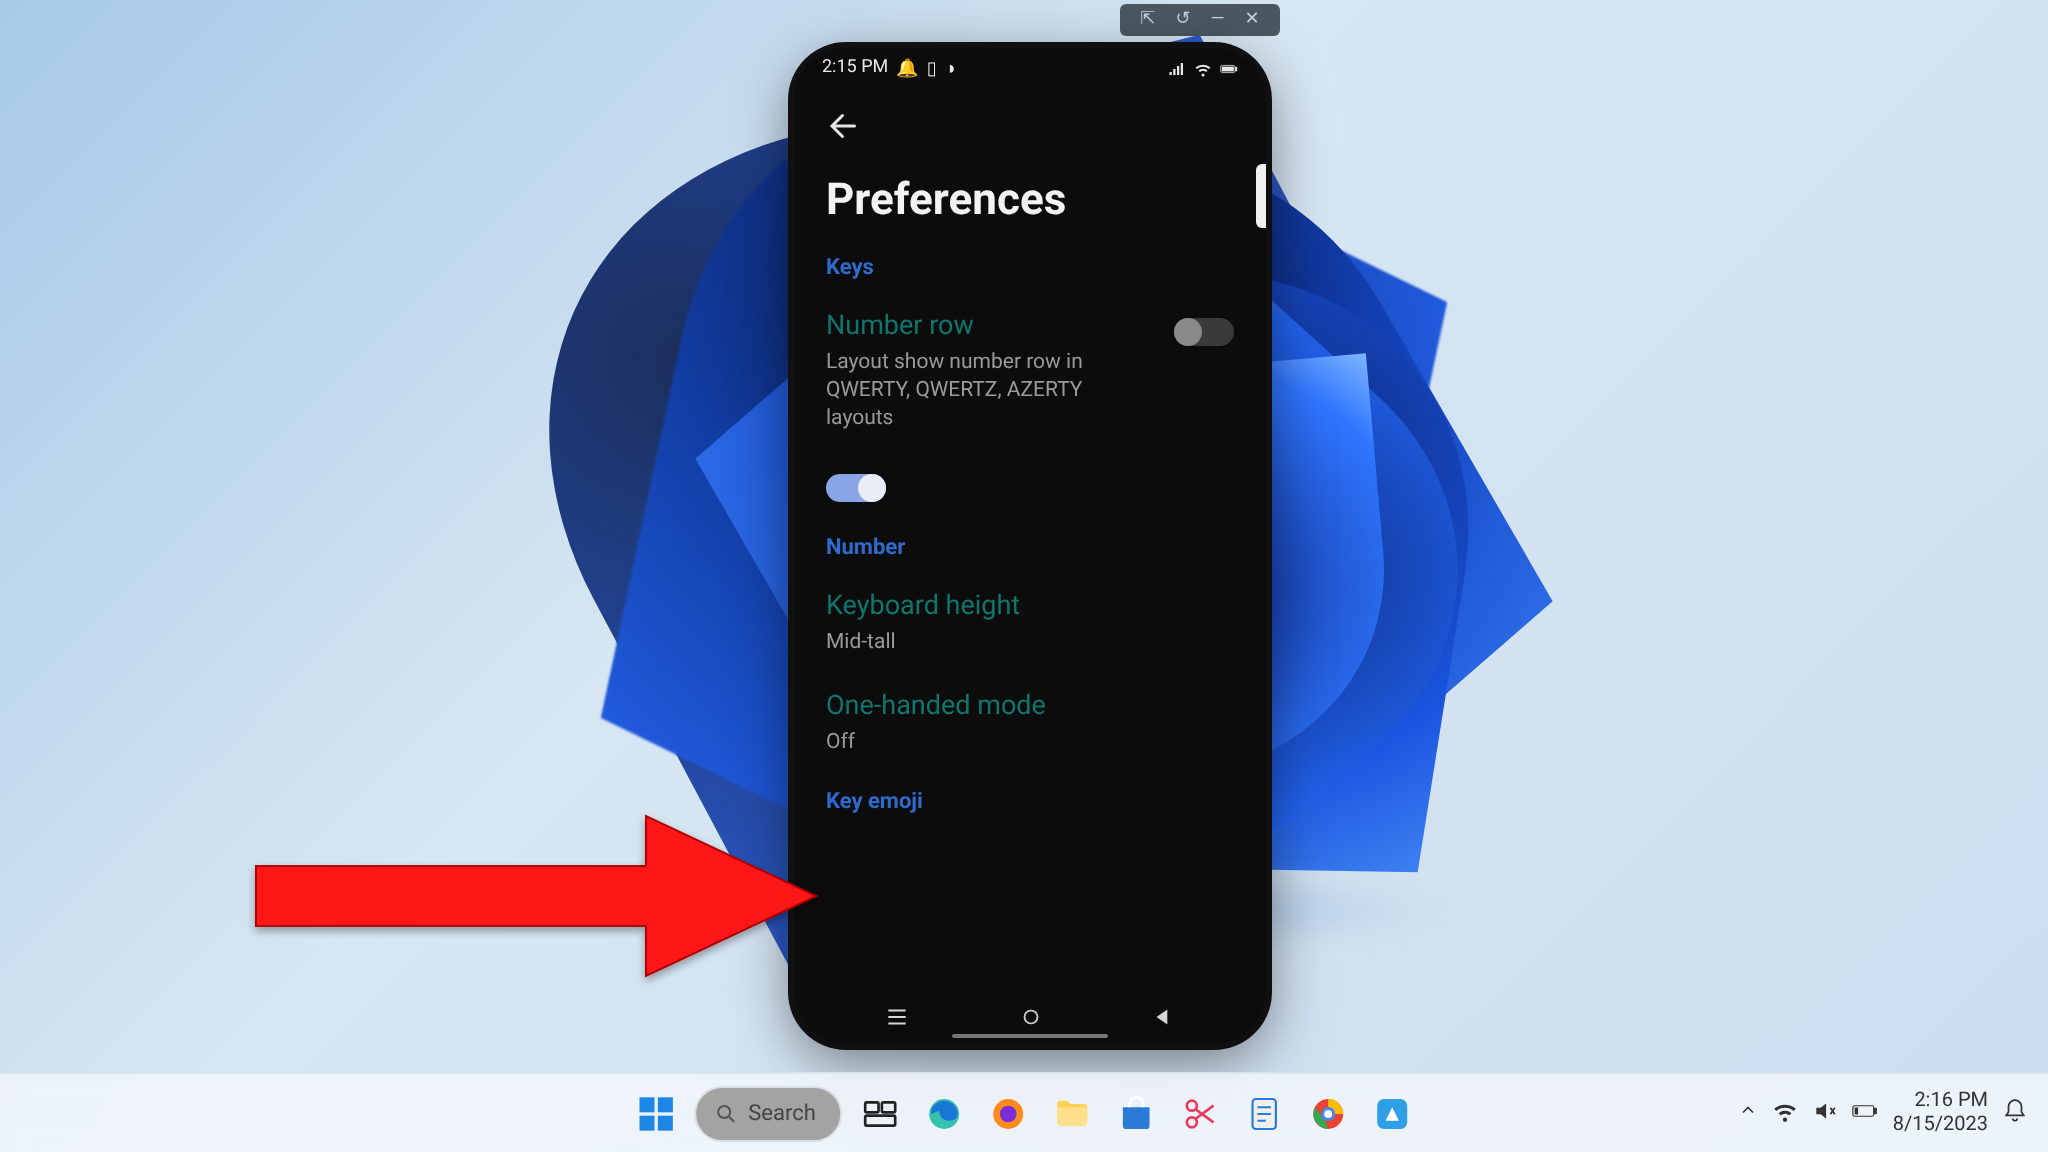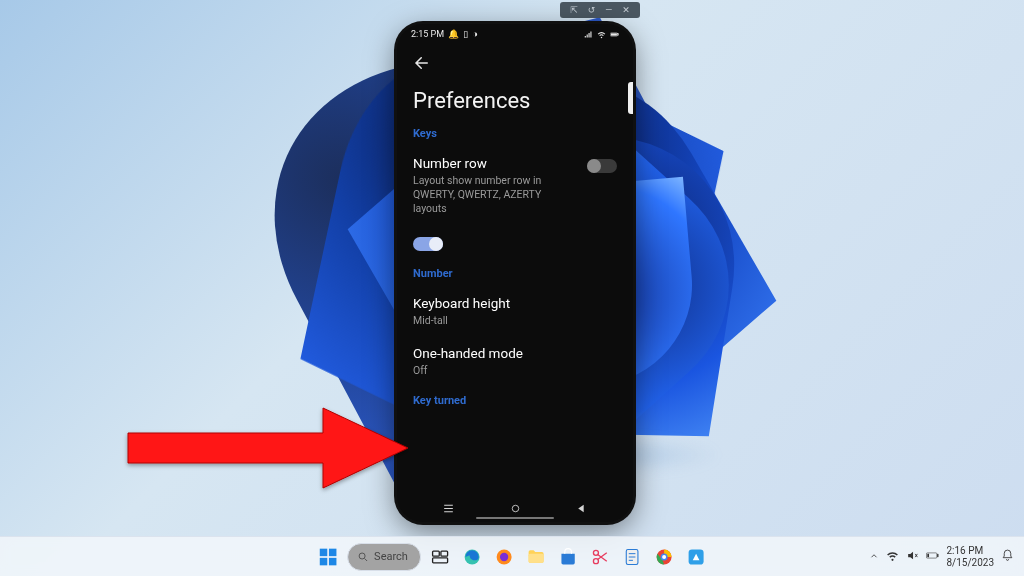--- a/index.html
+++ b/index.html
@@ -16,42 +16,42 @@
   .p6{width:200px;height:200px;left:330px;top:180px;background:radial-gradient(ellipse at 45% 45%,#113095 0%,#2f76ff 70%,#9cceff 100%);transform:rotate(175deg)}
   .bloom::after{content:"";position:absolute;left:300px;top:430px;width:260px;height:40px;background:radial-gradient(ellipse,#6d9bce66 0%,transparent 70%);filter:blur(6px)}
   
   .taskbar{position:absolute;left:0;right:0;bottom:0;height:40px;background:#f4f7fbcc;backdrop-filter:blur(6px);border-top:1px solid #dbe3ee;display:flex;align-items:center;justify-content:space-between;padding:0 10px}
   .tb-center{position:absolute;left:50%;transform:translateX(-50%);display:flex;align-items:center;gap:6px}
   .tb-icon{width:26px;height:26px;border-radius:4px;display:flex;align-items:center;justify-content:center;cursor:pointer}
   .tb-icon svg{width:20px;height:20px}
   .search-pill{display:flex;align-items:center;gap:5px;height:28px;padding:0 12px 0 9px;background:#a3a3a3;border:1px solid #d8dfe9;border-radius:14px;font-size:11px;color:#444;cursor:pointer}
   .search-pill svg{width:12px;height:12px}
   .tray{display:flex;align-items:center;gap:7px;font-size:10px;color:#333}
-  .tray .clk{line-height:1.15}
+  .tray .clk{text-align:right;line-height:1.15}
   .tray svg{width:13px;height:13px}
   .tray .chev svg{width:10px;height:10px}
   
   .mirror-titlebar{position:absolute;left:560px;top:2px;width:80px;height:16px;background:#4b5862;border-radius:3px;display:flex;align-items:center;justify-content:center;gap:10px}
   .mirror-titlebar span{color:#c7cfd6;font-size:9px;line-height:1;cursor:pointer}
   .phone{position:absolute;left:397px;top:24px;width:236px;height:498px;border-radius:26px;background:#0c0c0c;box-shadow:0 0 0 3px #101010,0 8px 30px rgba(0,0,0,.5);overflow:hidden}
   .tab-peek{position:absolute;right:-3px;top:58px;width:8px;height:32px;background:#f0f0f0;border-radius:3px 0 0 3px}
   
   .statusbar{height:20px;display:flex;align-items:center;justify-content:space-between;padding:0 14px;color:#e9e9e9;font-size:9px}
   .sb-l{display:flex;gap:4px}
   .sb-r{display:flex;align-items:center;gap:4px}
   .sb-r svg,.sb-l svg{width:9px;height:9px}
   
   .content{padding:0 16px;color:#e9e9e9}
   .back{width:20px;height:38px;display:flex;align-items:center;color:#e6e6e6;cursor:pointer}
   .back svg{width:18px;height:18px}
-  .title{font-size:22px;font-weight:400;color:#f3f3f3;margin-top:6px;margin-bottom:14px}
+  .title{font-size:22px;font-weight:700;color:#f3f3f3;margin-top:6px;margin-bottom:14px}
   .section-hdr{font-size:11px;font-weight:700;color:#2f6bcf;margin-top:6px;margin-bottom:8px}
   .row{display:flex;justify-content:space-between;align-items:flex-start;padding:7px 0 10px;cursor:pointer}
   .row .txt{flex:1;padding-right:12px}
-  .row .label{font-size:13.5px;color:#ffffff;line-height:1.25;margin-bottom:2px}
+  .row .label{font-size:13.5px;color:#0f766e;line-height:1.25;margin-bottom:2px}
   .row .sub{font-size:10.5px;color:#9a9a9a;line-height:1.35}
   .toggle{position:relative;width:30px;height:14px;border-radius:8px;background:#3a3a3a;margin-top:4px;flex:0 0 auto}
   .toggle .knob{position:absolute;width:14px;height:14px;border-radius:50%;background:#8a8a8a;top:0;left:0;transition:.15s}
   .toggle.on{background:#8aa5e6}
   .toggle.on .knob{left:16px;background:#e8edf8}
   
   .navbar{position:absolute;left:0;right:0;bottom:0;height:28px;display:flex;align-items:center;justify-content:space-evenly;color:#d6d6d6}
   .navbar .nb{width:30px;height:20px;display:flex;align-items:center;justify-content:center;cursor:pointer}
   .navbar svg{width:13px;height:13px}
   .gesture-hint{position:absolute;left:50%;bottom:3px;width:78px;height:2px;background:#777;border-radius:2px;transform:translateX(-50%)}
@@ -134,21 +134,21 @@
         <div class="sub">Mid-tall</div>
       </div>
     </div>
     <div class="row">
       <div class="txt">
         <div class="label">One-handed mode</div>
         <div class="sub">Off</div>
       </div>
     </div>
 
-    <div class="section-hdr">Key turned</div>
+    <div class="section-hdr">Key emoji</div>
   </div>
 
   <div class="navbar">
     <div class="nb">
         <svg viewBox="0 0 24 24" fill="none" stroke="#d6d6d6" stroke-width="2">
           <path d="M4 6h16M4 12h16M4 18h16"></path>
         </svg>
       </div>
     <div class="nb">
         <svg viewBox="0 0 24 24" fill="none" stroke="#d6d6d6" stroke-width="1.6">

